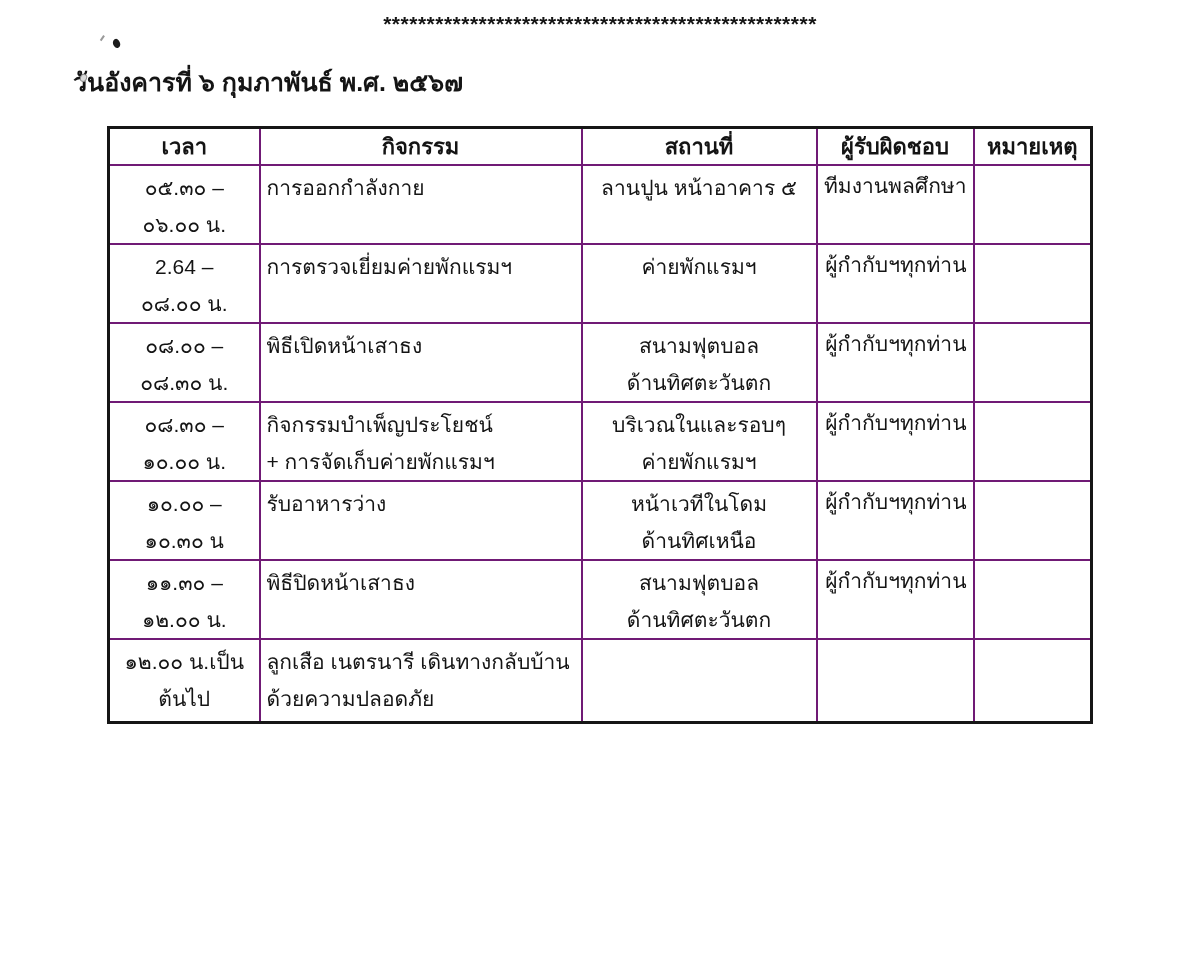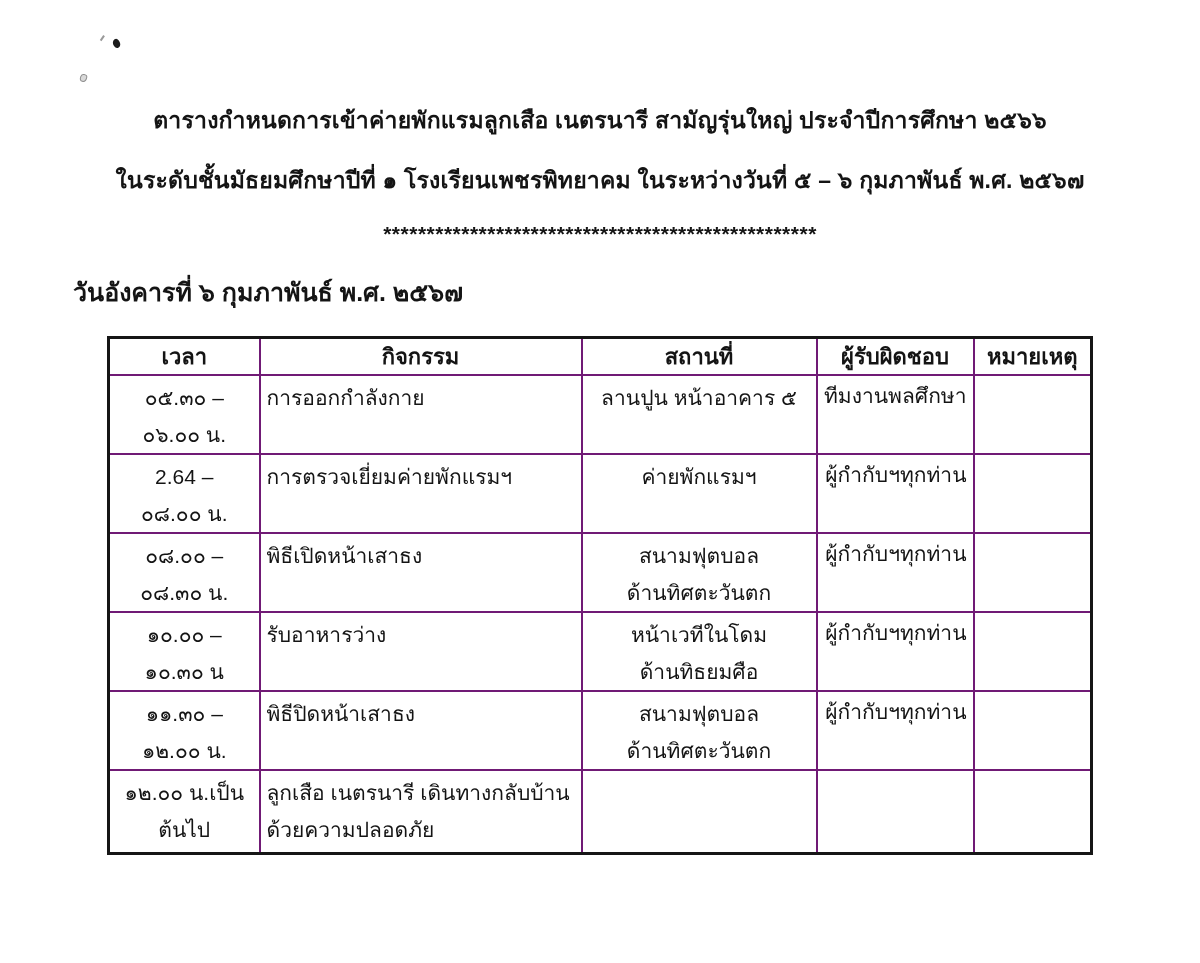--- a/index.html
+++ b/index.html
@@ -103,24 +103,20 @@
   td.col-note  { text-align: center; }
 </style>
 </head>
 <body>
 
 <div class="page">
 
   <div class="ink-mark-1"></div>
   <div class="ink-mark-2"></div>
 
-  <div class="title-block">
-    <div class="title-line">ตารางกำหนดการเข้าค่ายพักแรมลูกเสือ เนตรนารี สามัญรุ่นใหญ่ ประจำปีการศึกษา ๒๕๖๖</div>
-    <div class="title-line">ในระดับชั้นมัธยมศึกษาปีที่ ๑ โรงเรียนเพชรพิทยาคม ในระหว่างวันที่ ๕ – ๖ กุมภาพันธ์ พ.ศ. ๒๕๖๗</div>
-  </div>
 
   <div class="separator-line">**************************************************</div>
 
   <div class="day-heading">วันอังคารที่ ๖ กุมภาพันธ์ พ.ศ. ๒๕๖๗</div>
 
   <table class="schedule">
     <colgroup>
       <col style="width:151px">
       <col style="width:322px">
       <col style="width:235px">
@@ -181,29 +177,47 @@
             <div class="cell-line">สนามฟุตบอล</div>
             <div class="cell-line">ด้านทิศตะวันตก</div>
           </td>
           <td class="col-resp">
             <div class="cell-line">ผู้กำกับฯทุกท่าน</div>
           </td>
           <td class="col-note"></td>
         </tr>
         <tr>
           <td class="col-time">
+            <div class="cell-line">๐๘.๓๐ –</div>
+            <div class="cell-line">๑๐.๐๐ น.</div>
+          </td>
+          <td class="col-activity">
+            <div class="cell-line">กิจกรรมบำเพ็ญประโยชน์</div>
+            <div class="cell-line">+ การจัดเก็บค่ายพักแรมฯ</div>
+          </td>
+          <td class="col-place">
+            <div class="cell-line">บริเวณในและรอบๆ</div>
+            <div class="cell-line">ค่ายพักแรมฯ</div>
+          </td>
+          <td class="col-resp">
+            <div class="cell-line">ผู้กำกับฯทุกท่าน</div>
+          </td>
+          <td class="col-note"></td>
+        </tr>
+        <tr>
+          <td class="col-time">
             <div class="cell-line">๑๐.๐๐ –</div>
             <div class="cell-line">๑๐.๓๐ น</div>
           </td>
           <td class="col-activity">
             <div class="cell-line">รับอาหารว่าง</div>
           </td>
           <td class="col-place">
             <div class="cell-line">หน้าเวทีในโดม</div>
-            <div class="cell-line">ด้านทิธยมศือ</div>
+            <div class="cell-line">ด้านทิศเหนือ</div>
           </td>
           <td class="col-resp">
             <div class="cell-line">ผู้กำกับฯทุกท่าน</div>
           </td>
           <td class="col-note"></td>
         </tr>
         <tr>
           <td class="col-time">
             <div class="cell-line">๑๑.๓๐ –</div>
             <div class="cell-line">๑๒.๐๐ น.</div>

